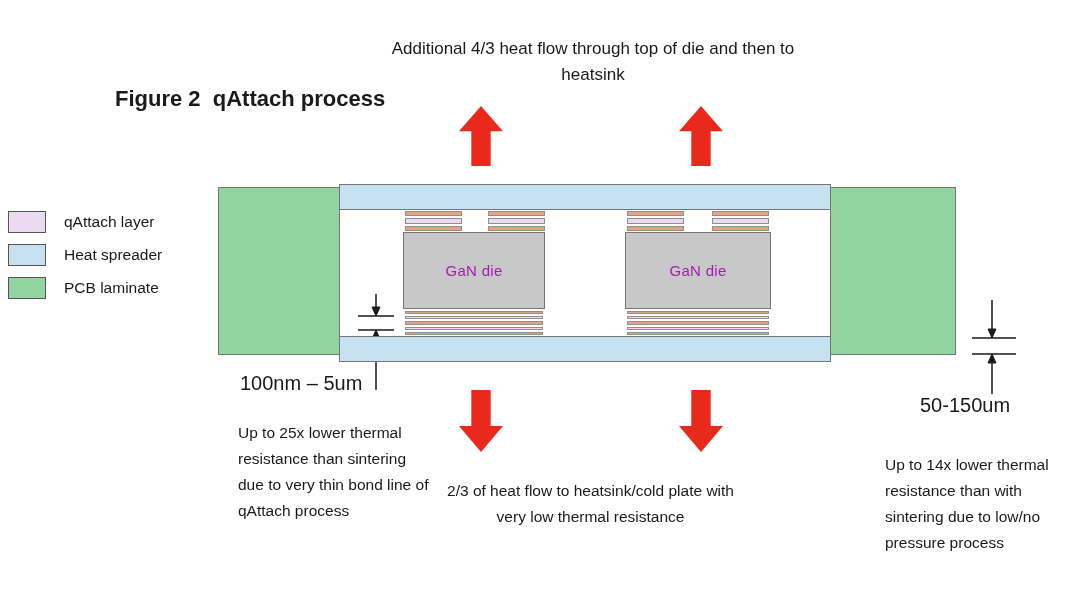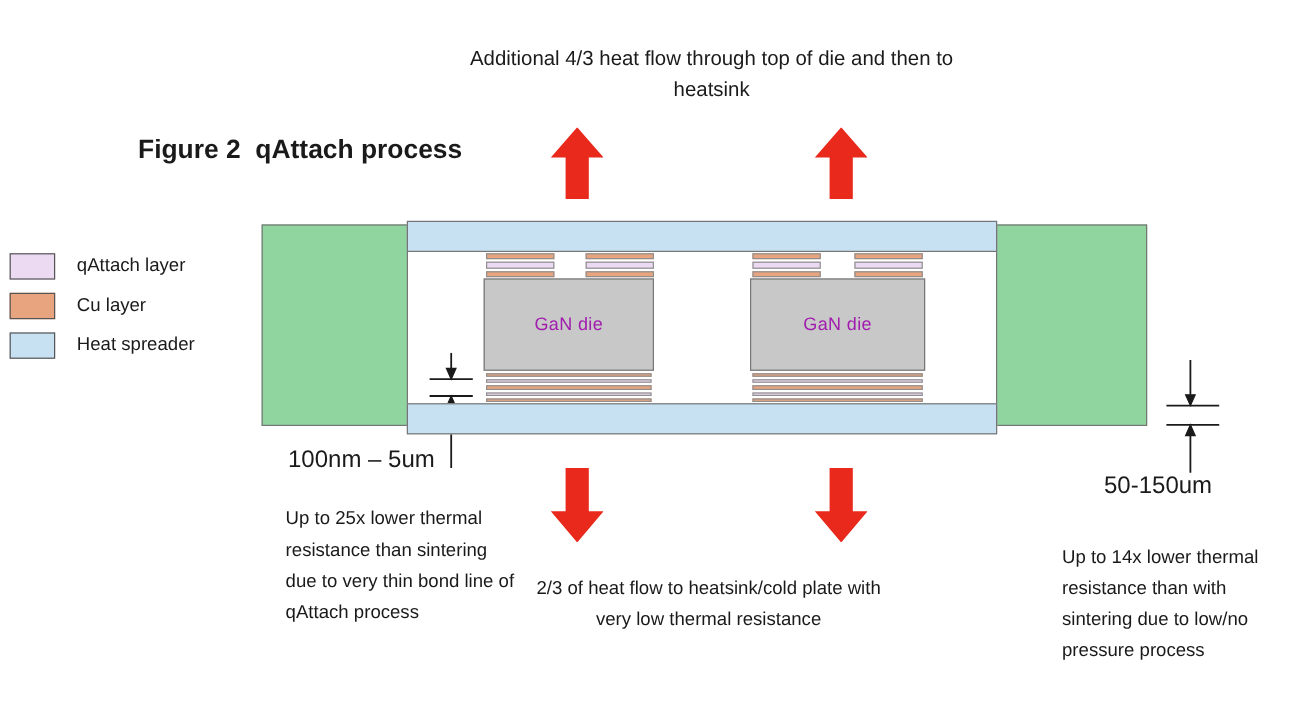--- a/index.html
+++ b/index.html
@@ -1,21 +1,21 @@
 <!DOCTYPE html>
 <html><head>
 <meta charset="utf-8">
 <style>
   html,body{margin:0;padding:0;background:#ffffff;}
   #canvas{
     position:relative;width:1080px;height:605px;background:#ffffff;overflow:hidden;
     font-family:"Liberation Sans", sans-serif;color:#1a1a1a;
   }
   .abs{position:absolute;}
-  .figure-title{font-size:22px;font-weight:bold;white-space:pre;margin-top:26px;}
+  .figure-title{font-size:22px;font-weight:bold;white-space:pre;}
   .annot{font-size:15.5px;line-height:26px;}
   .annot-top{font-size:17px;line-height:26px;text-align:center;}
   .annot-center{text-align:center;}
   .dim-label{font-size:20px;}
   .block{box-sizing:border-box;border:1px solid #767676;}
   .pcb{z-index:1;}
   .spreader{z-index:2;}
   .die{
     z-index:3;display:flex;align-items:center;justify-content:center;
     font-size:15px;color:#a21caf;letter-spacing:0.3px;
@@ -43,26 +43,26 @@
 
   <div class="abs blockarrow arrow-up" style="left: 459px; top: 106px; width: 44px; height: 60px; background-color: rgb(232, 41, 28);"></div>
   <div class="abs blockarrow arrow-up" style="left: 679px; top: 106px; width: 44px; height: 60px; background-color: rgb(232, 41, 28);"></div>
 
   <div class="abs legend" style="left:8px;top:211px;">
     <div class="legend-item">
       <span class="legend-swatch" style="background-color: rgb(236, 217, 242);"></span>
       <span class="legend-label">qAttach layer</span>
     </div>
     <div class="legend-item">
-      <span class="legend-swatch" style="background-color: rgb(232, 164, 126);"></span>
-      <span class="legend-label">Cu layer</span>
+      <span class="legend-swatch" style="background-color: rgb(199, 225, 242);"></span>
+      <span class="legend-label">Heat spreader</span>
     </div>
     <div class="legend-item">
-      <span class="legend-swatch" style="background-color: rgb(199, 225, 242);"></span>
-      <span class="legend-label">Heat spreader</span>
+      <span class="legend-swatch" style="background-color: rgb(144, 213, 160);"></span>
+      <span class="legend-label">PCB laminate</span>
     </div>
   </div>
 
   <div class="abs block pcb" style="left: 218px; top: 187px; width: 122px; height: 168px; background-color: rgb(144, 213, 160);"></div>
   <div class="abs block pcb" style="left: 830px; top: 187px; width: 126px; height: 168px; background-color: rgb(144, 213, 160);"></div>
 
   <div class="abs block spreader" style="left: 339px; top: 184px; width: 492px; height: 26px; background-color: rgb(199, 225, 242);"></div>
   <div class="abs block spreader" style="left: 339px; top: 336px; width: 492px; height: 26px; background-color: rgb(199, 225, 242);"></div>
 
   <div class="abs stack" style="left:405px;top:211px;width:57px;height:20px;">

